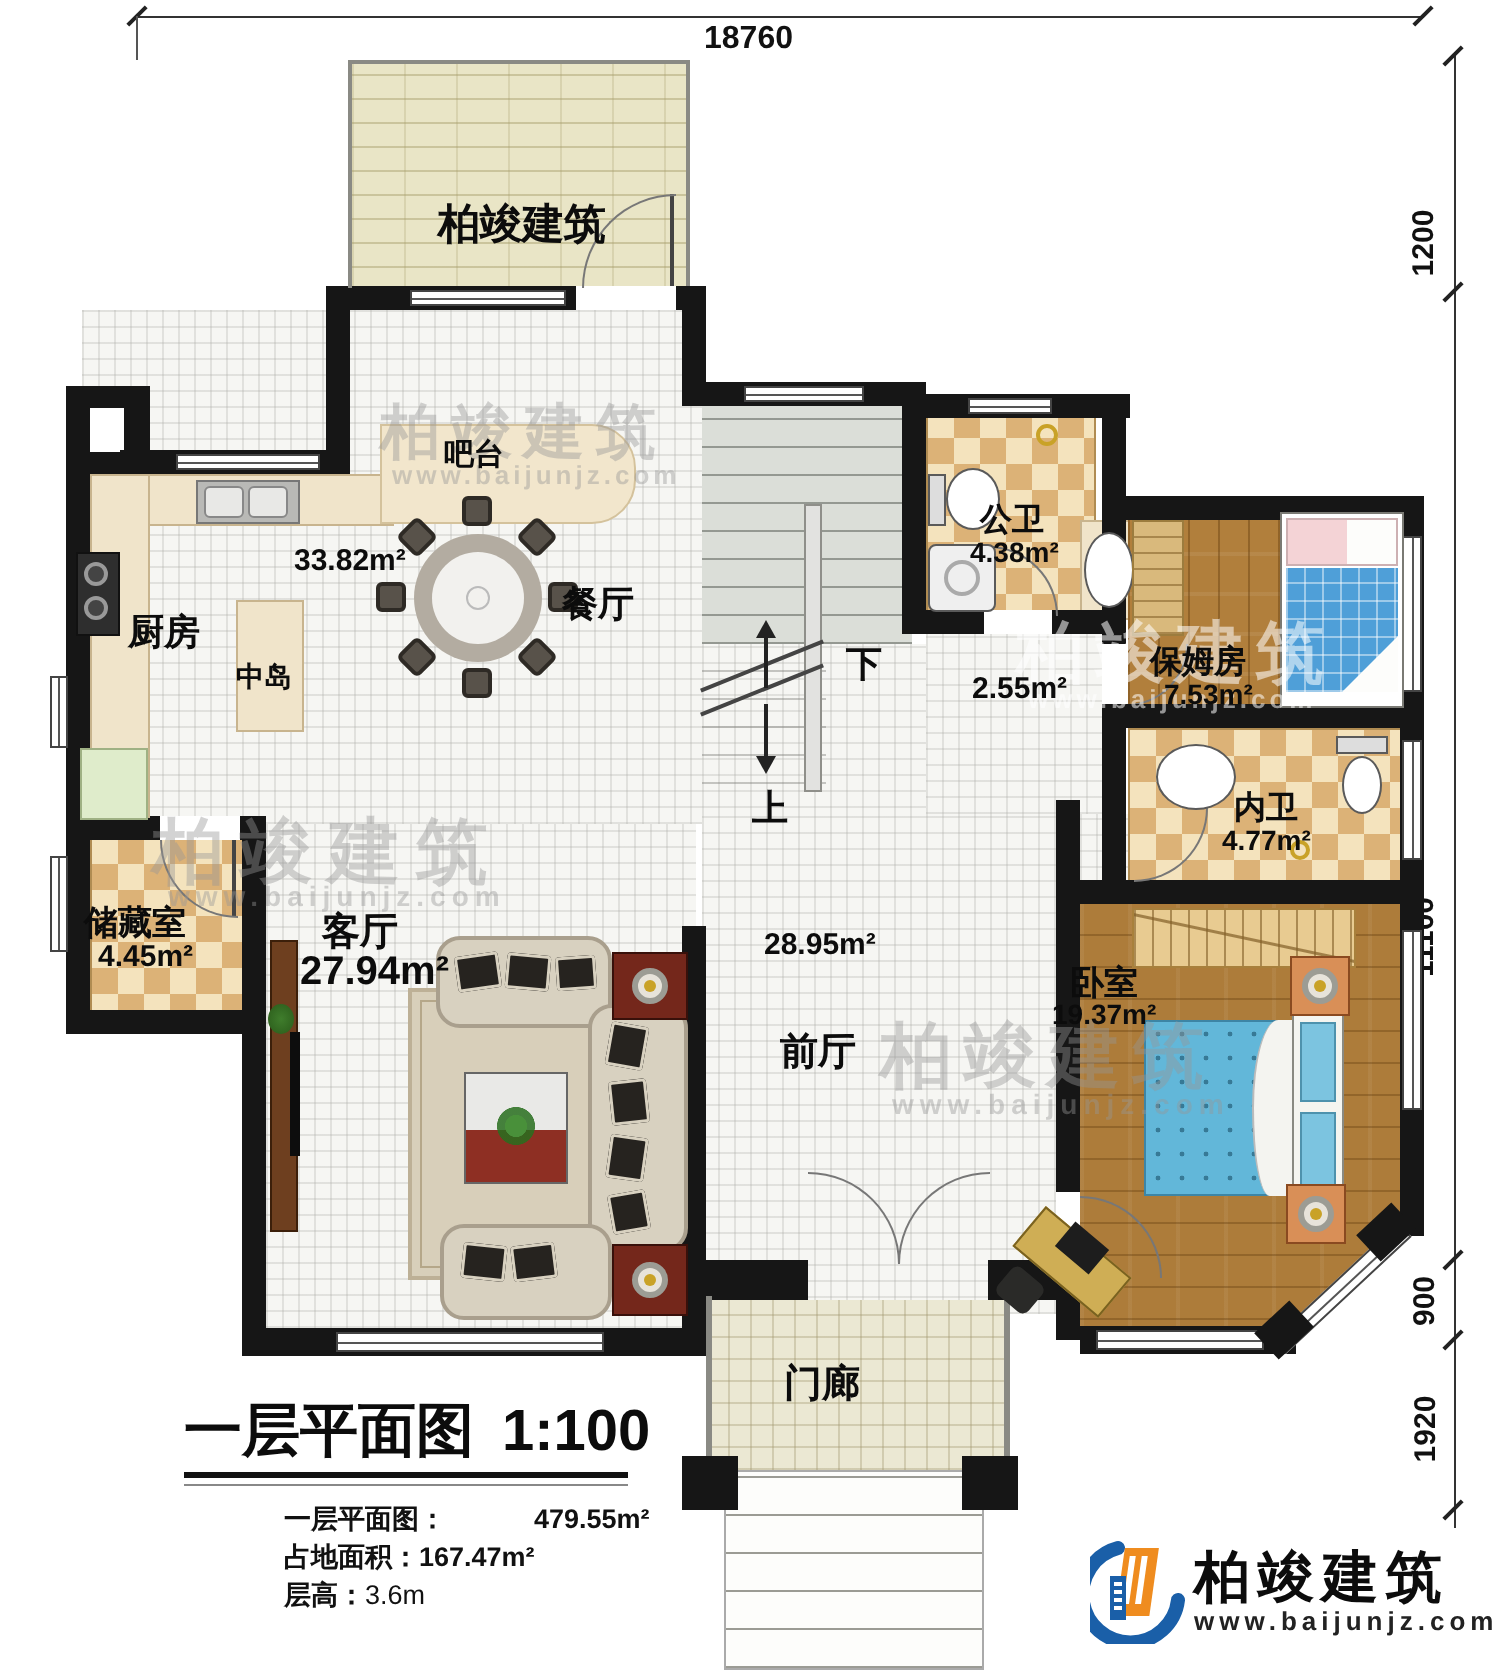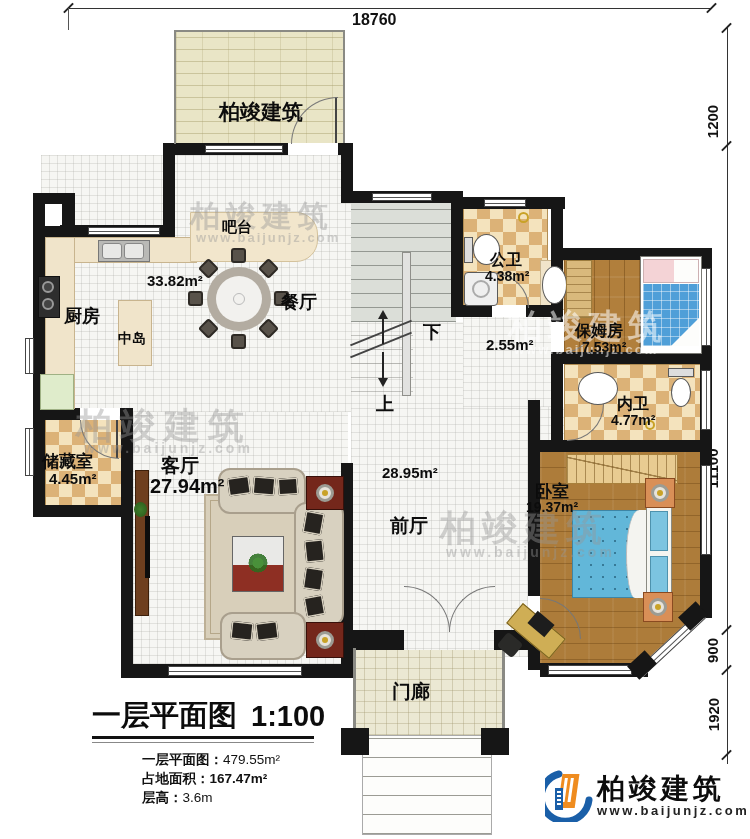--- a/index.html
+++ b/index.html
@@ -281,21 +281,21 @@
 
   <div class="abs" style="left:92px;top:696px;">
     <div style="display:flex;align-items:center;gap:14px;">
       <span class="lbl" style="position:static;font-size:29px;">一层平面图</span>
       <span class="lbl" style="position:static;font-size:29px;font-weight:600;">1:100</span>
     </div>
   </div>
   <div class="abs" style="left:92px;top:736px;width:222px;height:3px;background:#111;"></div>
   <div class="abs" style="left:92px;top:742px;width:222px;height:1px;background:#888;"></div>
   <div class="abs" style="left:142px;top:750px;font-size:13.5px;color:#111;line-height:19px;">
-    <div><span style="font-weight:700;">一层平面图：</span><span style="font-weight:400;">479.55m²</span></div>
+    <div><span style="font-weight:700;">一层平面图：</span><span style="font-weight:700;margin-left:44px;">479.55m²</span></div>
     <div><span style="font-weight:700;">占地面积：</span><span style="font-weight:600;">167.47m²</span></div>
     <div><span style="font-weight:700;">层高：</span><span style="font-weight:400;">3.6m</span></div>
   </div>
 
   <div class="abs" style="left:545px;top:770px;width:48px;height:52px;">
     <svg width="48" height="52" viewBox="0 0 48 52">
       <path d="M14 4 A 24 24 0 1 0 44 30" fill="none" stroke="#1a5fa8" stroke-width="7" stroke-linecap="round"></path>
       <rect x="18" y="4" width="17" height="34" fill="#ef8c1f" transform="skewX(-8)"></rect>
       <rect x="21" y="8" width="3" height="24" fill="#fff" transform="skewX(-8)"></rect>
       <rect x="27" y="8" width="3" height="24" fill="#fff" transform="skewX(-8)"></rect>

